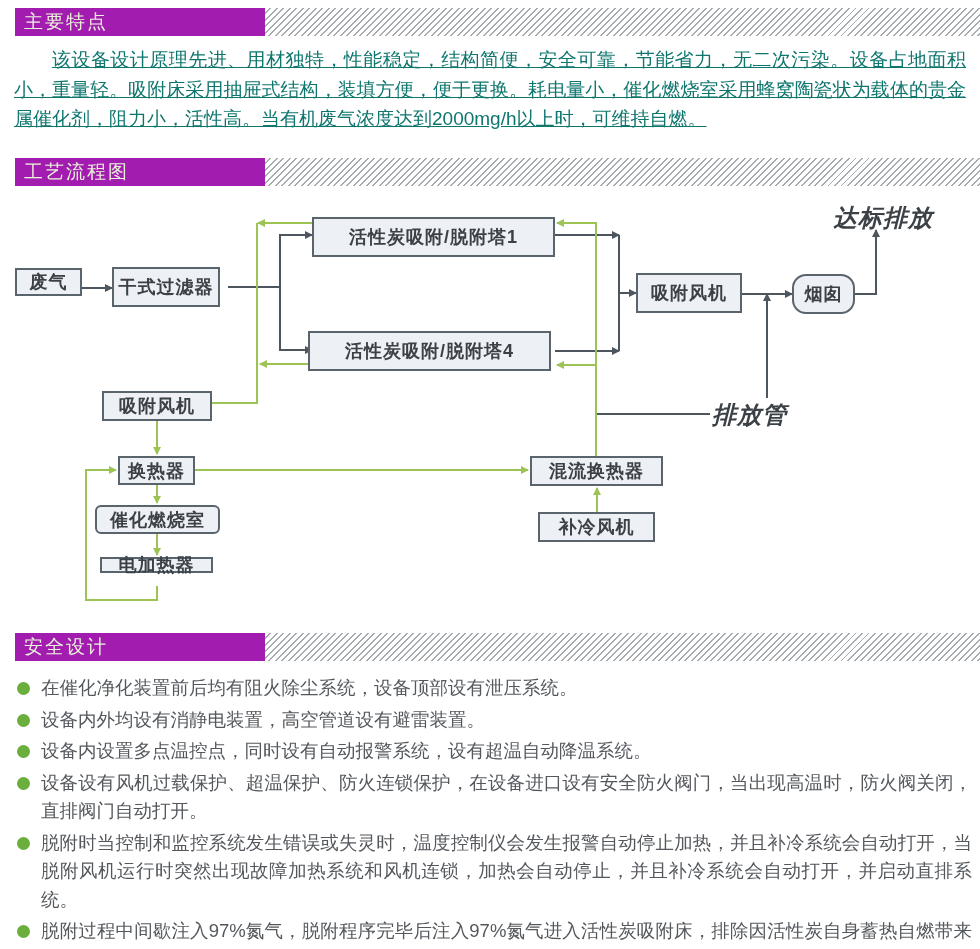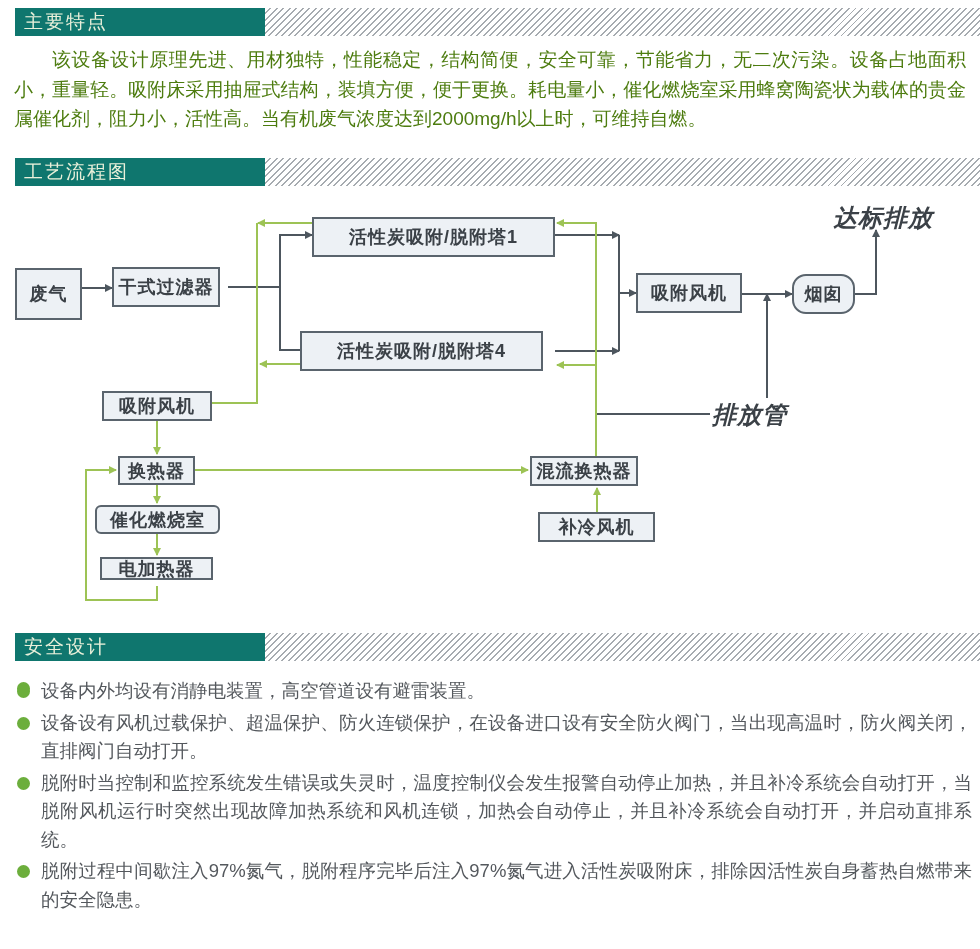--- a/index.html
+++ b/index.html
@@ -3,32 +3,32 @@
 <meta charset="utf-8">
 <style>
   html,body{margin:0;padding:0;}
   body{
     width:980px;height:949px;position:relative;background:#ffffff;
     font-family:"Liberation Sans","DejaVu Sans",sans-serif;
     overflow:hidden;
   }
   .bar{position:absolute;left:15px;width:965px;height:28px;display:flex;}
   .bar-title{
-    width:250px;height:28px;background:#0f766e;color:#e9f0da;
+    width:250px;height:28px;background:#a21caf;color:#e9f0da;
     font-size:19px;line-height:28px;padding-left:9px;box-sizing:border-box;
     letter-spacing:2px;
   }
   .bar-hatch{
     flex:1;height:28px;
     background:repeating-linear-gradient(135deg,#ffffff 0,#ffffff 3.2px,#a6abb0 3.2px,#a6abb0 4.6px);
   }
   .para{
     position:absolute;left:14px;top:45px;width:952px;
-    font-size:19px;line-height:29.5px;color:#4d7c0f;
-    text-align:justify;text-indent:2em;margin:0;
+    font-size:19px;line-height:29.5px;color:#0f766e;
+    text-align:justify;text-indent:2em;margin:0;text-decoration:underline;
   }
   #diagram{position:absolute;left:0;top:186px;width:980px;height:447px;}
   #edge-svg{position:absolute;left:0;top:0;}
   .node{
     position:absolute;background:#edf1f5;border:2px solid #5a646d;
     box-sizing:border-box;display:flex;align-items:center;justify-content:center;
     font-size:18px;font-weight:bold;color:#3b4147;letter-spacing:1px;white-space:nowrap;
   }
   .dlabel{
     position:absolute;font-size:24px;font-weight:bold;color:#3b4147;
@@ -86,40 +86,41 @@
       <polyline points="312,178 260,178" fill="none" stroke="#9dc355" stroke-width="2" marker-end="url(#arr-green)"></polyline>
       <polyline points="157,235 157,268" fill="none" stroke="#9dc355" stroke-width="2" marker-end="url(#arr-green)"></polyline>
       <polyline points="157,299 157,317" fill="none" stroke="#9dc355" stroke-width="2" marker-end="url(#arr-green)"></polyline>
       <polyline points="157,348 157,369" fill="none" stroke="#9dc355" stroke-width="2" marker-end="url(#arr-green)"></polyline>
       <polyline points="157,400 157,414 86,414 86,284 116,284" fill="none" stroke="#9dc355" stroke-width="2" marker-end="url(#arr-green)"></polyline>
       <polyline points="195,284 528,284" fill="none" stroke="#9dc355" stroke-width="2" marker-end="url(#arr-green)"></polyline>
       <polyline points="597,326 597,302" fill="none" stroke="#9dc355" stroke-width="2" marker-end="url(#arr-green)"></polyline>
       <polyline points="596,270 596,37 557,37" fill="none" stroke="#9dc355" stroke-width="2" marker-end="url(#arr-green)"></polyline>
       <polyline points="596,179 557,179" fill="none" stroke="#9dc355" stroke-width="2" marker-end="url(#arr-green)"></polyline>
     </svg>
-<div class="node" style="left: 15px; top: 82px; width: 67px; height: 52px;">废气</div>
+<div class="node" style="left: 15px; top: 82px; width: 67px; height: 28px;">废气</div>
     <div class="node" style="left: 112px; top: 81px; width: 108px; height: 40px;">干式过滤器</div>
     <div class="node" style="left: 312px; top: 31px; width: 243px; height: 40px;">活性炭吸附/脱附塔1</div>
-    <div class="node" style="left: 300px; top: 145px; width: 243px; height: 40px;">活性炭吸附/脱附塔4</div>
+    <div class="node" style="left: 308px; top: 145px; width: 243px; height: 40px;">活性炭吸附/脱附塔4</div>
     <div class="node" style="left: 636px; top: 87px; width: 106px; height: 40px;">吸附风机</div>
     <div class="node" style="left: 792px; top: 88px; width: 63px; height: 40px; border-radius: 14px;">烟囱</div>
     <div class="node" style="left: 102px; top: 205px; width: 110px; height: 30px;">吸附风机</div>
     <div class="node" style="left: 118px; top: 270px; width: 77px; height: 29px;">换热器</div>
     <div class="node" style="left: 95px; top: 319px; width: 125px; height: 29px; border-radius: 6px;">催化燃烧室</div>
-    <div class="node" style="left: 100px; top: 371px; width: 113px; height: 23px;">电加热器</div>
-    <div class="node" style="left: 530px; top: 270px; width: 108px; height: 30px;">混流换热器</div>
+    <div class="node" style="left: 100px; top: 371px; width: 113px; height: 16px;">电加热器</div>
+    <div class="node" style="left: 530px; top: 270px; width: 133px; height: 30px;">混流换热器</div>
     <div class="node" style="left: 538px; top: 326px; width: 117px; height: 30px;">补冷风机</div>
     <div class="dlabel" style="left: 833px; top: 16px; width: 90px;">达标排放</div>
     <div class="dlabel" style="left: 712px; top: 213px; width: 68px;">排放管</div>
   </div>
 
 <div class="bar" style="top:633px">
   <div class="bar-title">安全设计</div>
   <div class="bar-hatch"></div>
 </div>
 
 <ul class="safety">
-  <li><span class="dot"></span></li>
+  <li><span class="dot"></span><span>在催化净化装置前后均有阻火除尘系统，设备顶部设有泄压系统。</span></li>
   <li><span class="dot"></span><span>设备内外均设有消静电装置，高空管道设有避雷装置。</span></li>
+  <li><span class="dot"></span><span>设备内设置多点温控点，同时设有自动报警系统，设有超温自动降温系统。</span></li>
   <li><span class="dot"></span><span>设备设有风机过载保护、超温保护、防火连锁保护，在设备进口设有安全防火阀门，当出现高温时，防火阀关闭，直排阀门自动打开。</span></li>
   <li><span class="dot"></span><span>脱附时当控制和监控系统发生错误或失灵时，温度控制仪会发生报警自动停止加热，并且补冷系统会自动打开，当脱附风机运行时突然出现故障加热系统和风机连锁，加热会自动停止，并且补冷系统会自动打开，并启动直排系统。</span></li>
   <li><span class="dot"></span><span>脱附过程中间歇注入97%氮气，脱附程序完毕后注入97%氮气进入活性炭吸附床，排除因活性炭自身蓄热自燃带来的安全隐患。</span></li>
 </ul>
 
 </body></html>

